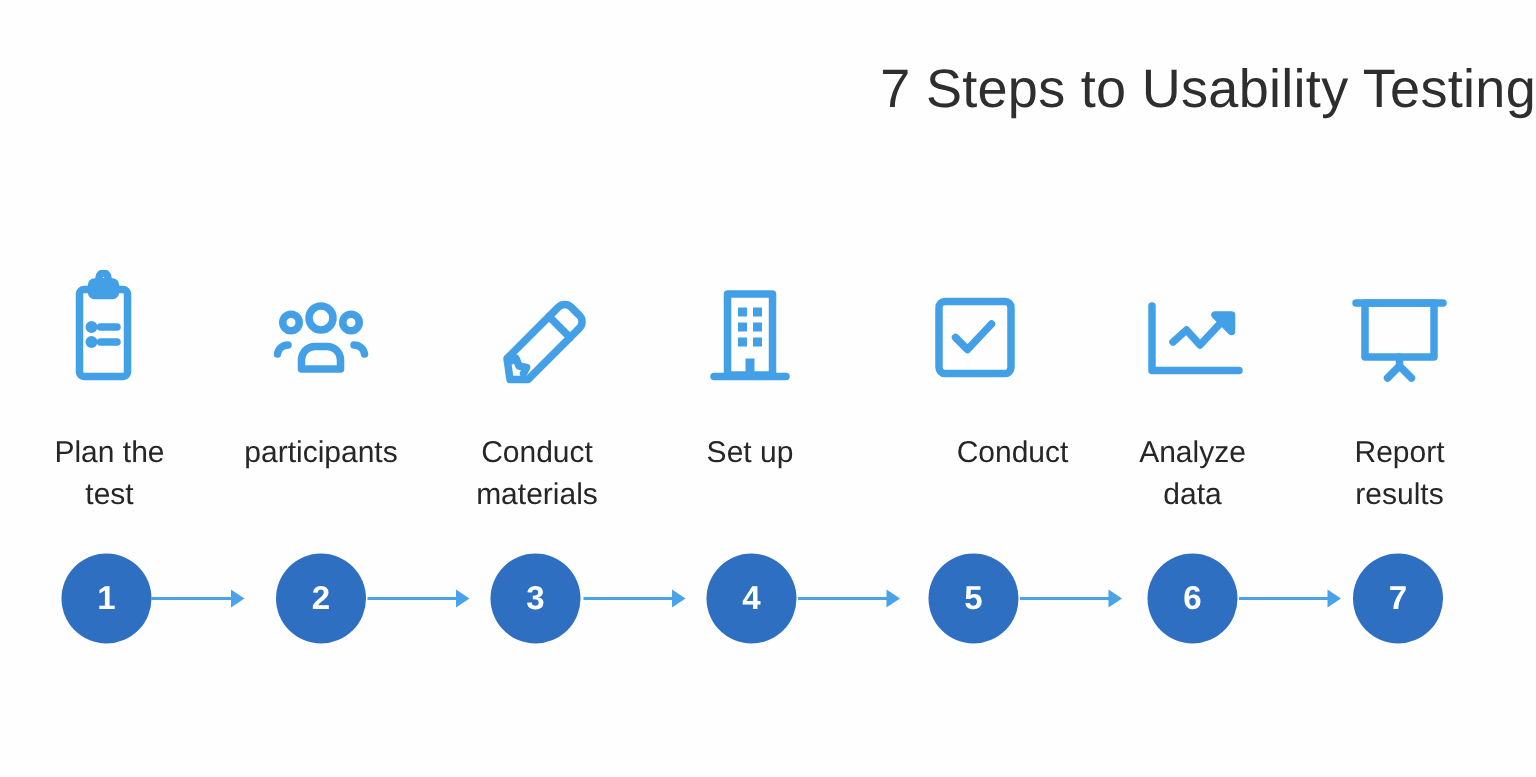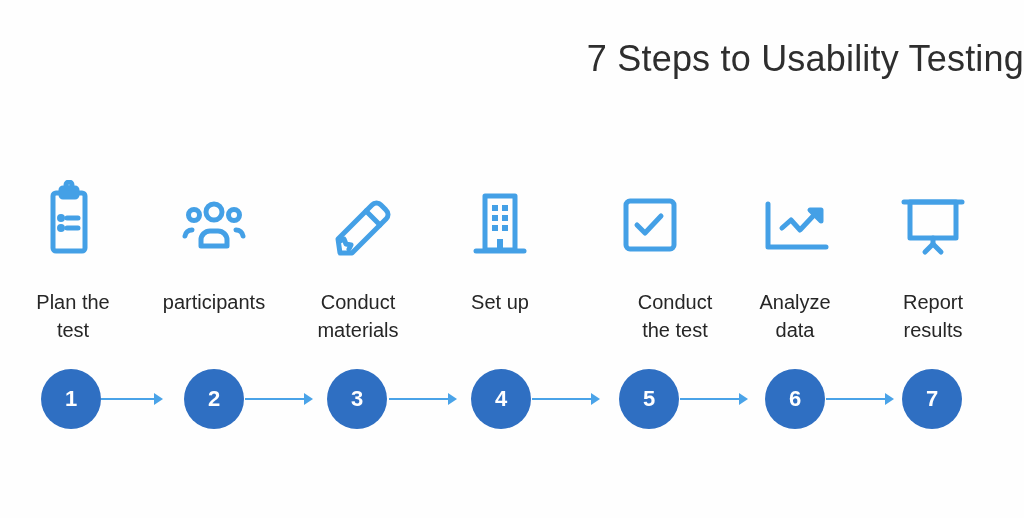--- a/index.html
+++ b/index.html
@@ -108,21 +108,20 @@
   </div>
 <div class="label" style="left:358px">
     <div>Conduct</div>
     <div>materials</div>
   </div>
 <div class="label" style="left:500px">
     <div>Set up</div>
   </div>
 <div class="label" style="left:675px">
     <div>Conduct</div>
-    <div>the test</div>
   </div>
 <div class="label" style="left:795px">
     <div>Analyze</div>
     <div>data</div>
   </div>
 <div class="label" style="left:933px">
     <div>Report</div>
     <div>results</div>
   </div>
 

